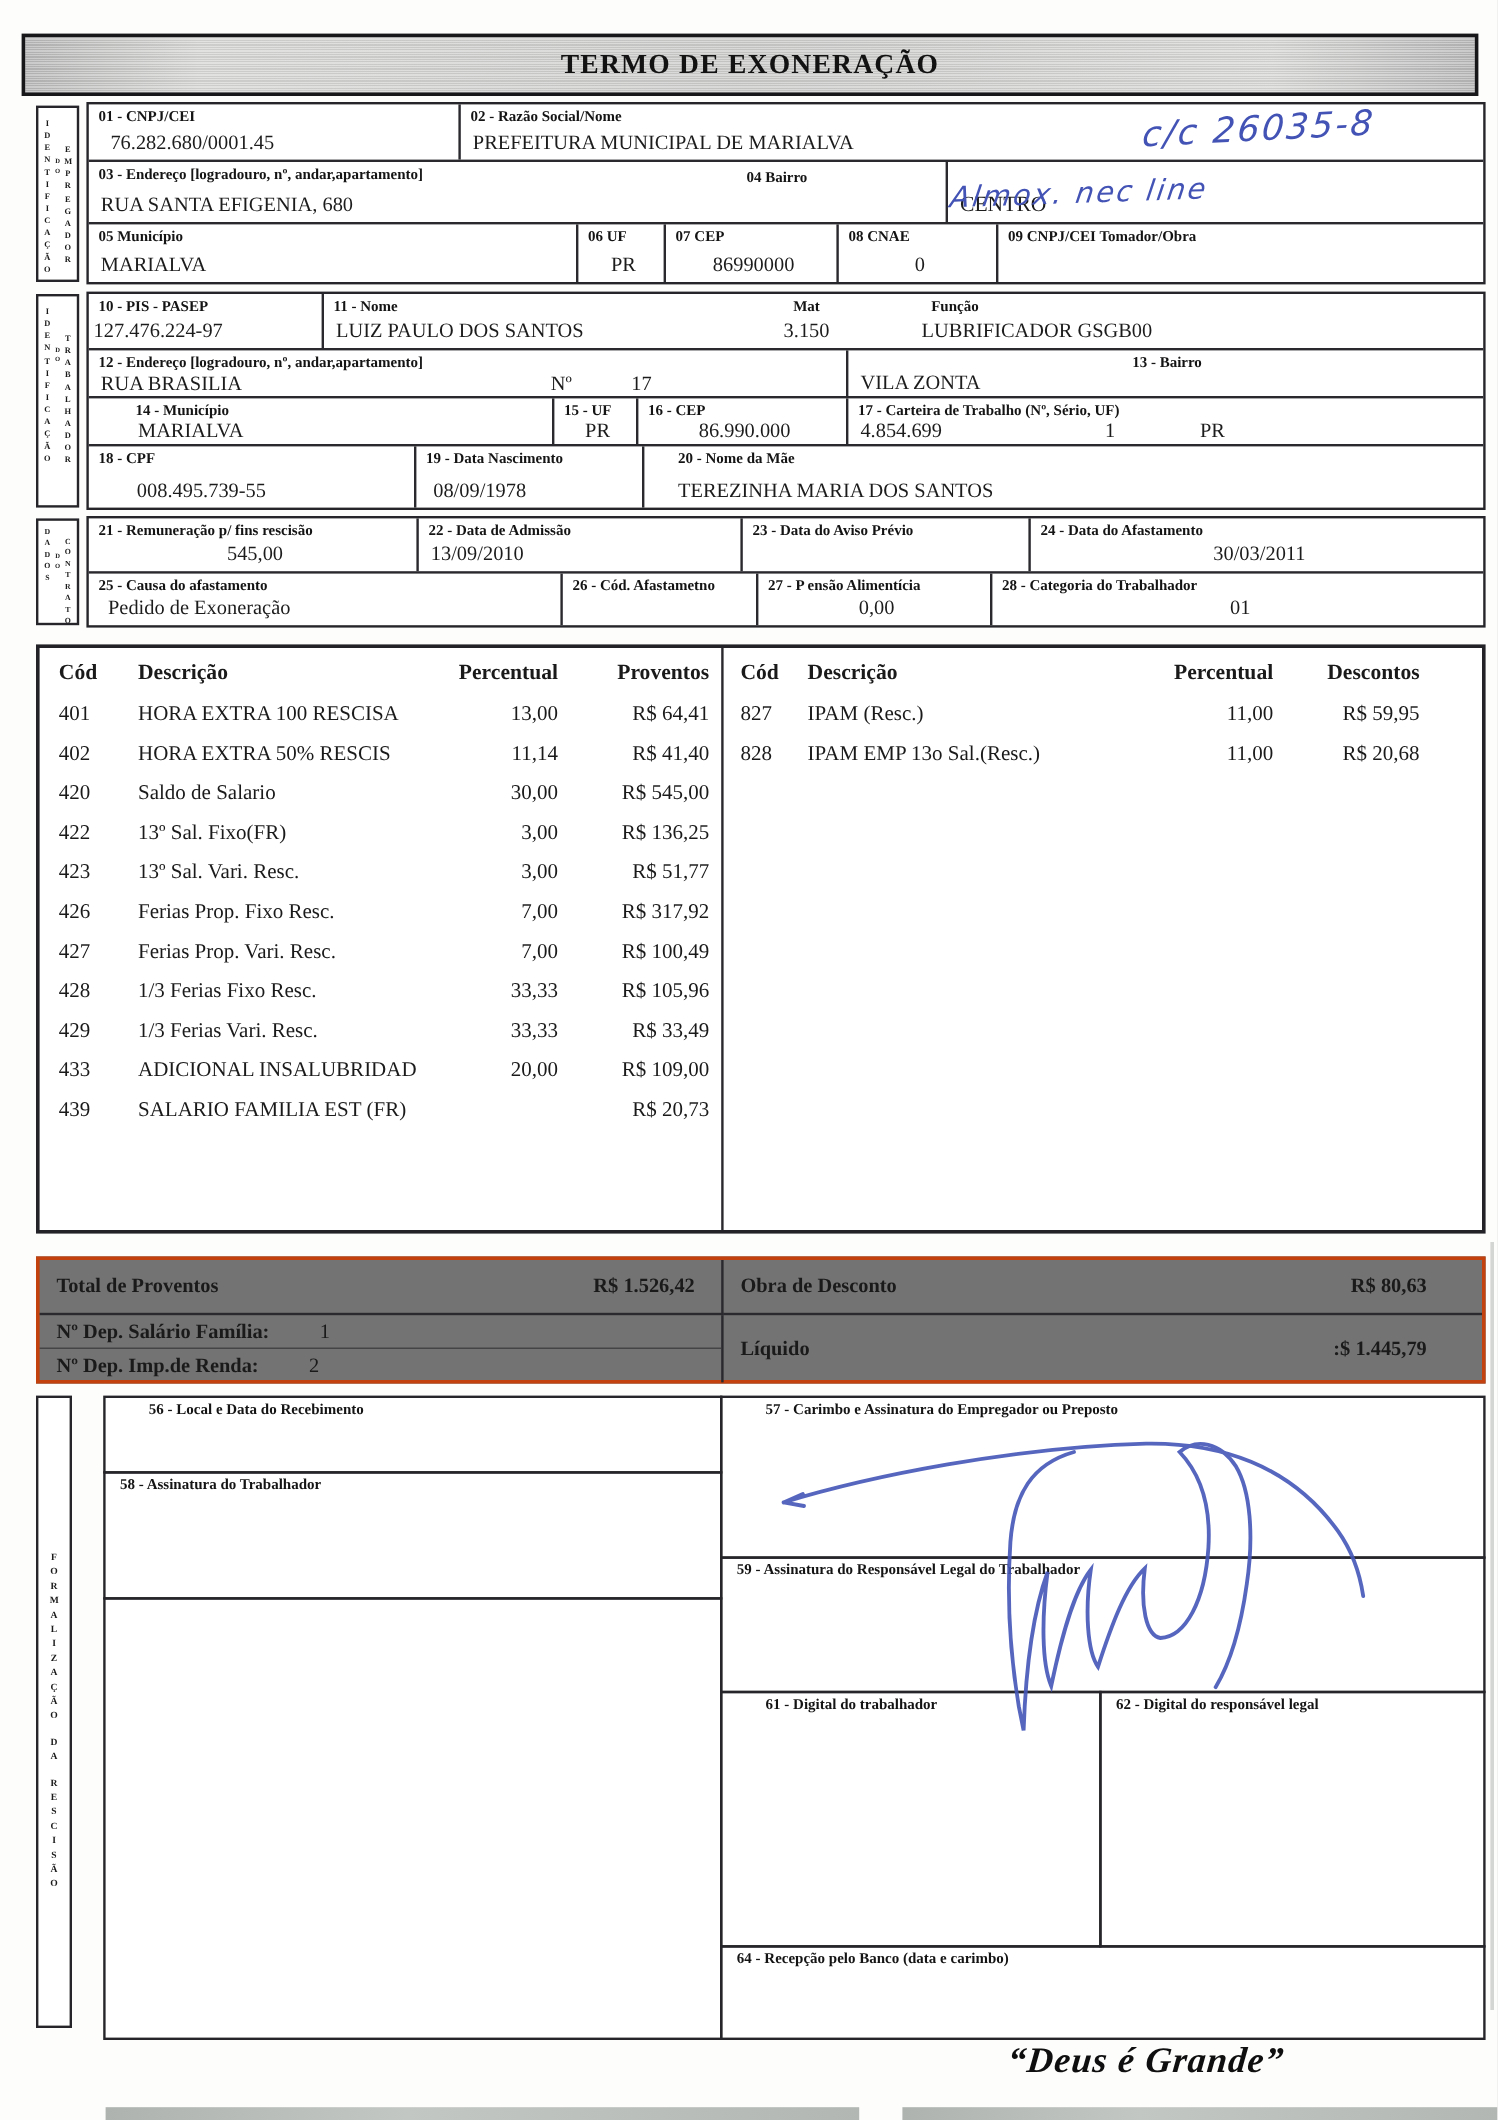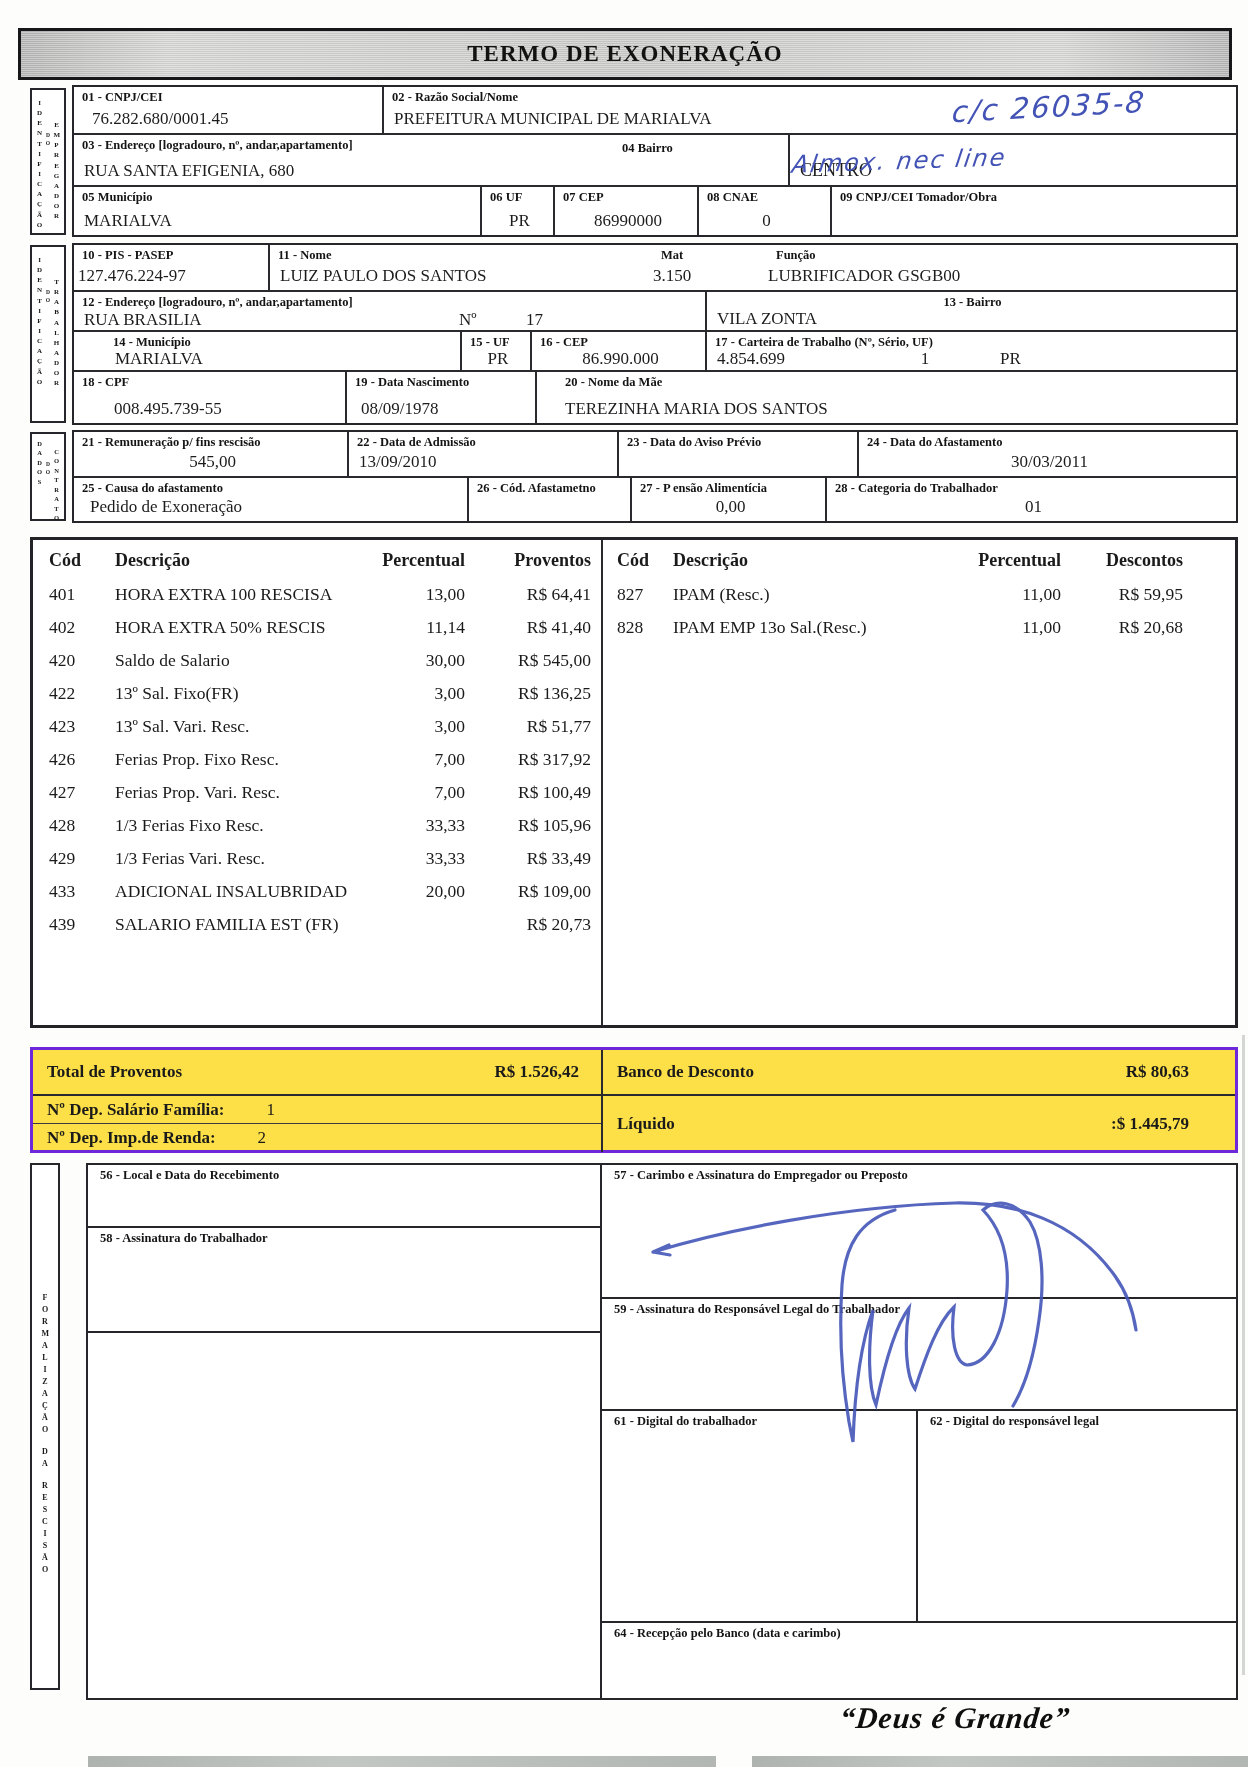--- a/index.html
+++ b/index.html
@@ -45,35 +45,35 @@
   .pane.left { width:570px; border-right:2px solid #2a2a2e; }
   .pane.right { flex:1; padding-right:48px; }
   .thead, .trow { display:grid; align-items:baseline; }
   .pane.left .thead, .pane.left .trow { grid-template-columns:66px 1fr 108px 126px; padding:0 10px 0 16px; }
   .pane.right .thead, .pane.right .trow { grid-template-columns:56px 1fr 112px 122px; padding:0 4px 0 14px; }
   .thead { font-weight:700; font-size:18px; height:34px; }
   .trow { font-size:17.5px; height:33px; }
   .num { text-align:right; }
 
   
-  .totalsbox { position:absolute; left:30px; top:1047px; width:1208px; height:106px; border:3px solid #6d28d9; background:#fde047; display:grid; grid-template-columns:570px 1fr; grid-template-rows:46px 1fr; font-weight:700; font-size:17px; }
+  .totalsbox { position:absolute; left:30px; top:1047px; width:1208px; height:106px; border:3px solid #c2410c; background:#737373; display:grid; grid-template-columns:570px 1fr; grid-template-rows:46px 1fr; font-weight:700; font-size:17px; }
   .tcell { display:flex; align-items:center; justify-content:space-between; padding:0 22px 0 14px; }
   .tcell.bl { flex-direction:column; align-items:stretch; justify-content:center; padding:0; }
   .depline { display:flex; align-items:center; height:28px; padding:0 14px; }
   .depline.first { border-bottom:1.5px solid #3a3a3e; }
   .depline .depval { margin-left:42px; font-weight:400; font-size:17px; }
   .bdr { border-right:2px solid #2a2a2e; }
   .bdb { border-bottom:2px solid #2a2a2e; }
 
   
   .formbox { position:absolute; left:86px; top:1163px; width:1152px; height:537px; display:flex; background:#fff; }
   .fcol-l { width:516px; display:flex; flex-direction:column; }
   .fcol-r { flex:1; display:flex; flex-direction:column; margin-left:-2px; }
   .fcell { border:2.5px solid #26262a; margin-top:-2px; position:relative; background:transparent; }
-  .fcell:first-child { margin-top:0; }
+  .fcell:first-child { margin-top:0;padding-left:24px; }
   .fcell .flabel { padding:6px 8px 0 12px; }
   .digrow { display:flex; margin-top:-2px; }
   .digrow .fcell { flex:1; margin-top:0; }
   .digrow .fcell + .fcell { margin-left:-2px; }
 
   
   .hw { position:absolute; color:#4353b5; font-family:"DejaVu Sans", sans-serif; font-style:italic; white-space:nowrap; pointer-events:none; }
   .hw-account { left:952px; top:90px; font-size:29px; letter-spacing:2px; transform:rotate(-3deg) skewX(-8deg); }
   .hw-note { left:792px; top:147px; font-size:24px; letter-spacing:2px; transform:rotate(-2deg) skewX(-10deg); }
   .sig { position:absolute; left:645px; top:1190px; z-index:5; }
@@ -384,21 +384,21 @@
         </div>
     </div>
   </div>
 
   <div class="totalsbox">
     <div class="tcell bdr bdb">
       <span>Total de Proventos</span>
       <span>R$ 1.526,42</span>
     </div>
     <div class="tcell bdb" style="padding-right:46px;">
-      <span>Banco de Desconto</span>
+      <span>Obra de Desconto</span>
       <span>R$ 80,63</span>
     </div>
     <div class="tcell bl bdr">
       <div class="depline first">
         <span>Nº Dep. Salário Família:</span>
         <span class="depval">1</span>
       </div>
       <div class="depline">
         <span>Nº Dep. Imp.de Renda:</span>
         <span class="depval">2</span>

